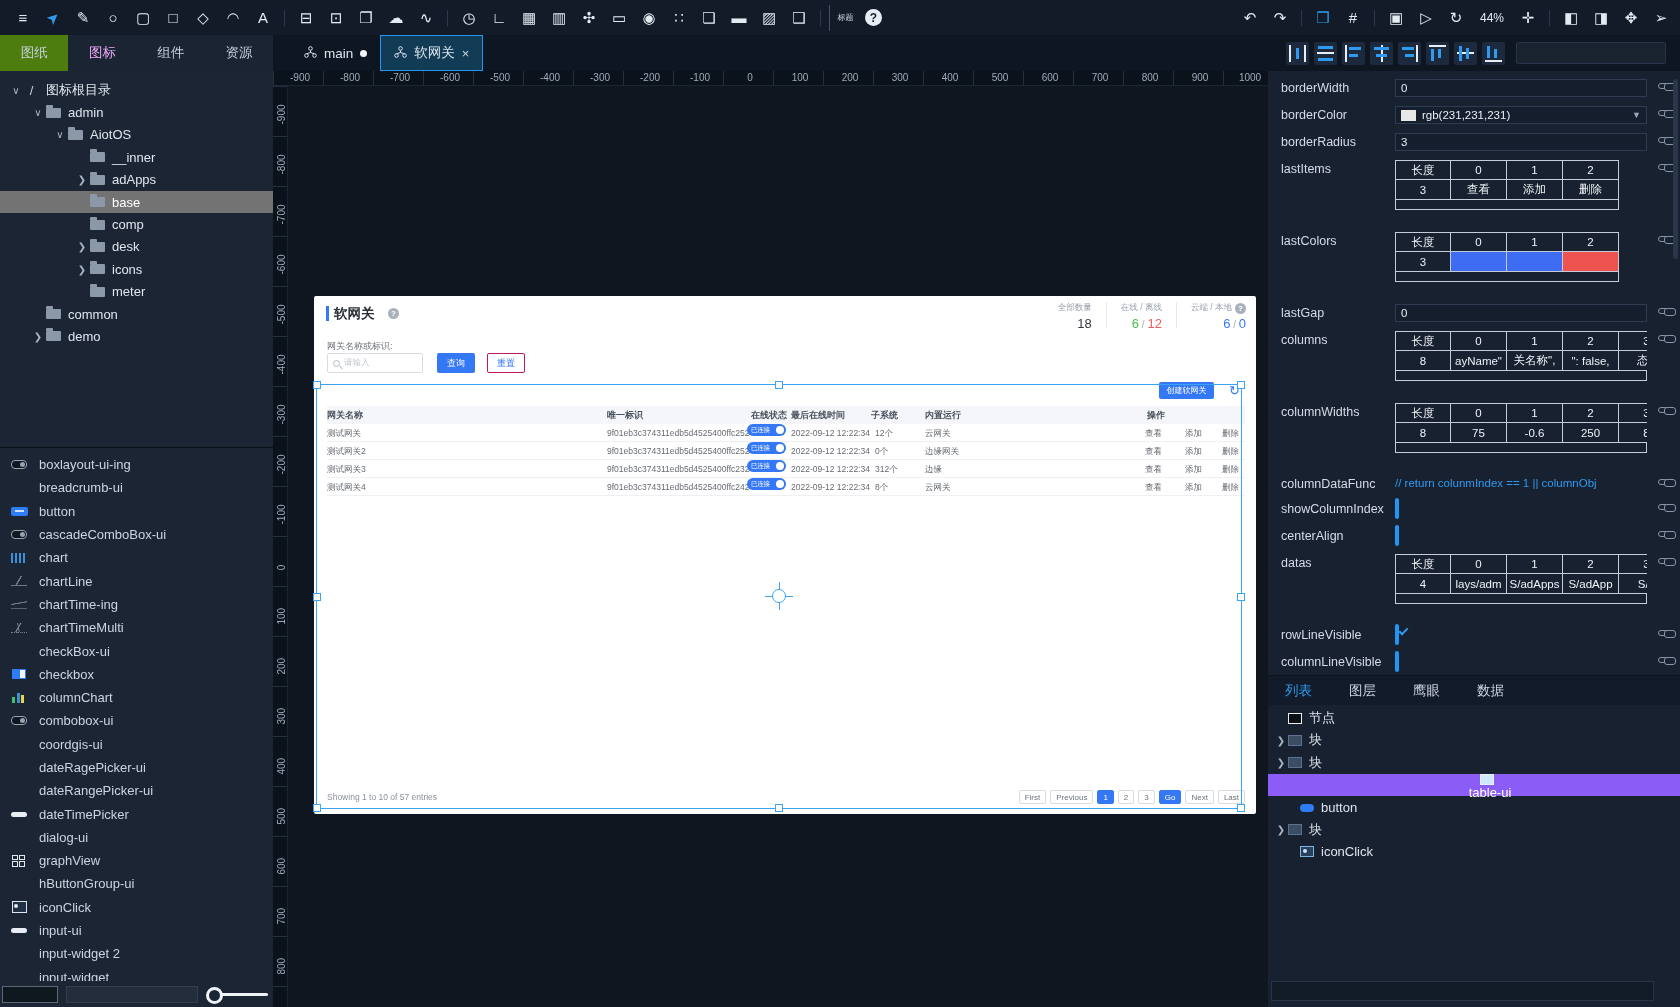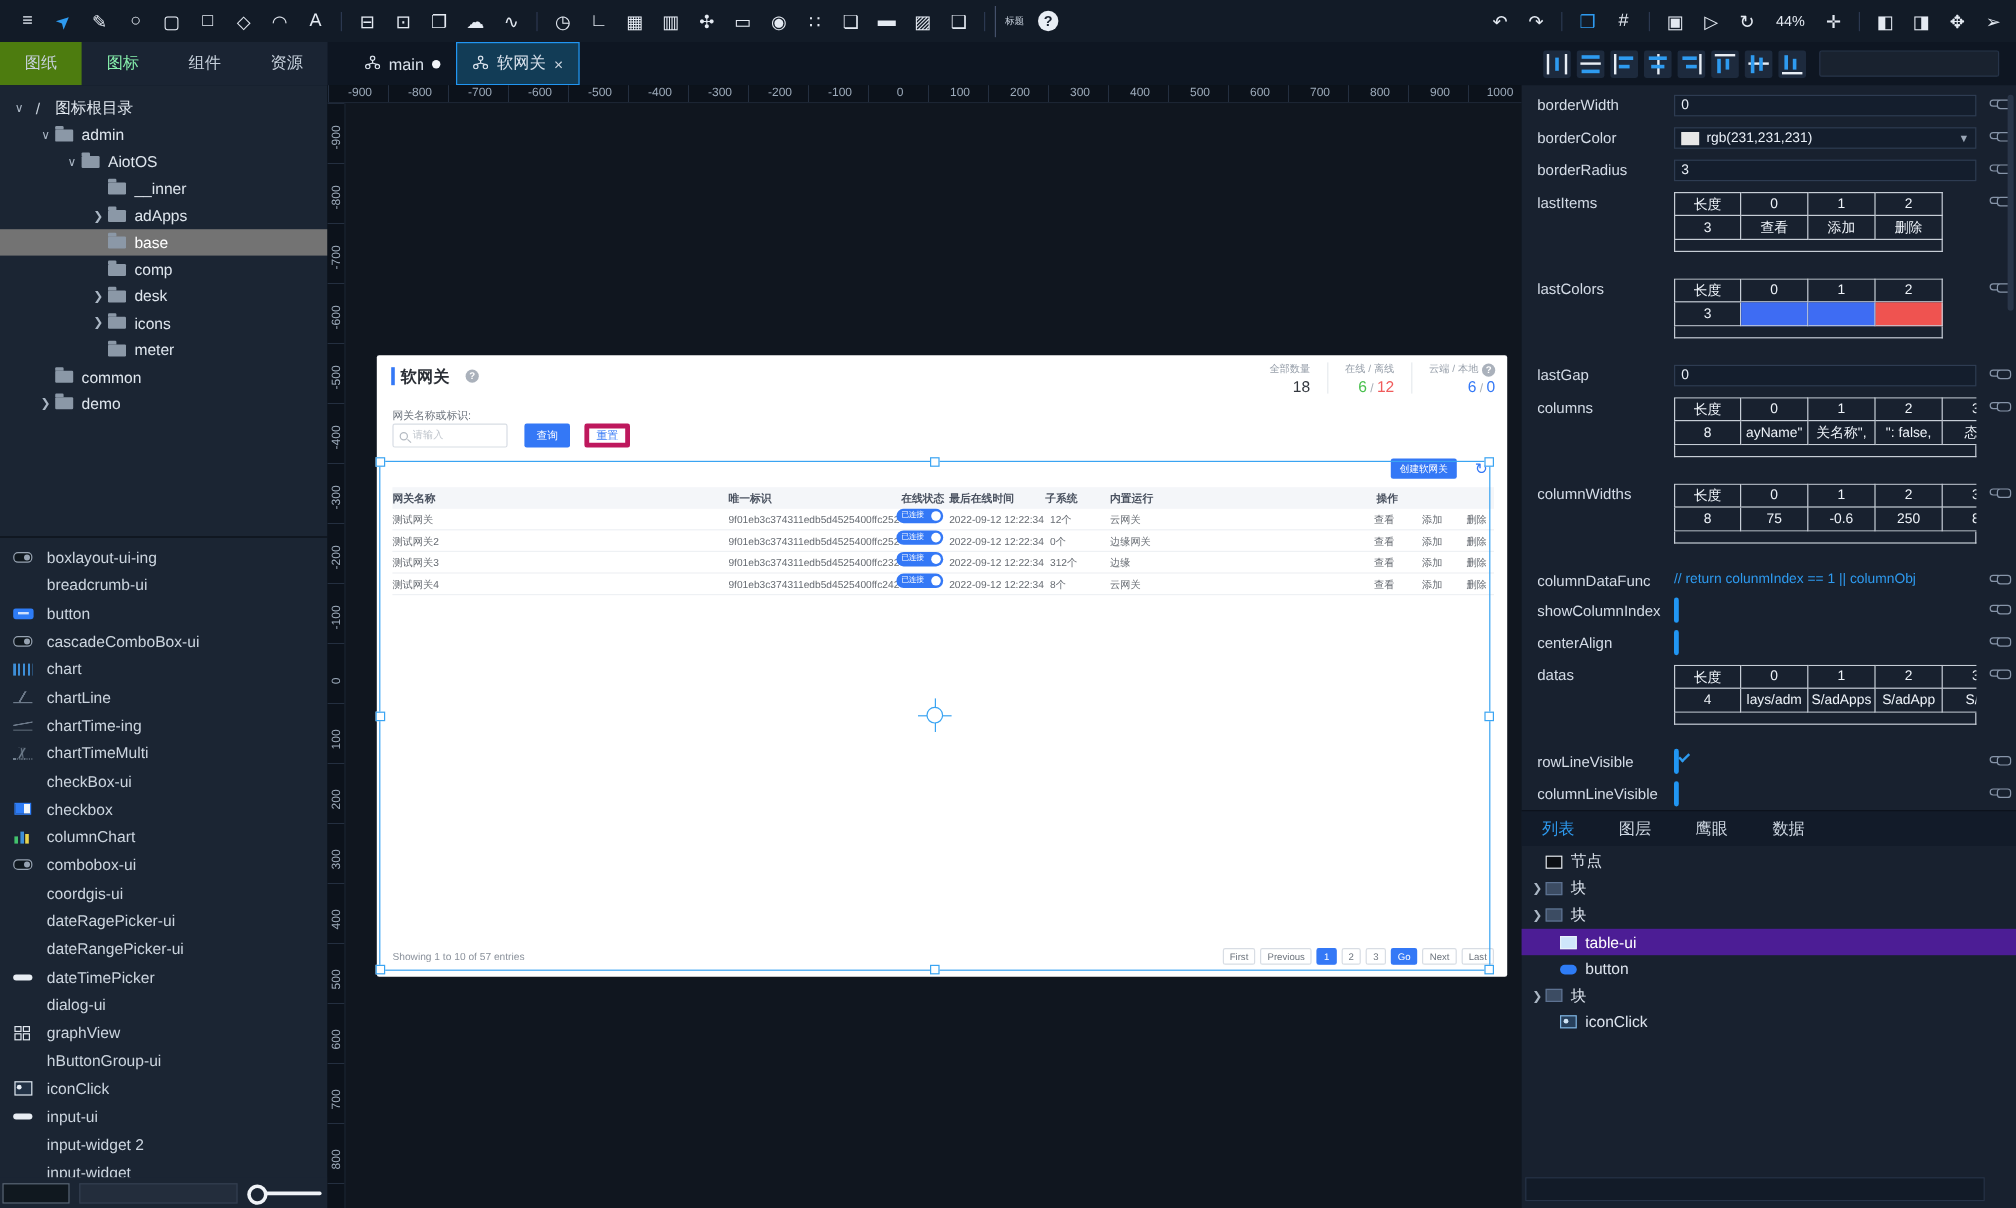--- a/index.html
+++ b/index.html
@@ -15,21 +15,21 @@
   .tbi.helpdisc{background:#e9eef5;color:#18212e;border-radius:50%;width:17px;height:17px;min-width:17px;font-weight:bold;font-size:12px;margin-left:8px;}
   .tdiv{width:1px;height:16px;background:#2b3850;margin:0 6px;}
   .topbar-right{margin-left:auto;display:flex;align-items:center;padding-right:4px;}
   .zoomlabel{font-size:12px;color:#e4eaf2;margin:0 9px;}
 
   
   .subbar{position:absolute;left:0;top:35px;right:0;height:36px;background:#0e1622;display:flex;align-items:stretch;}
   .ptabs{width:273px;display:flex;background:#1a2433;}
   .ptab{flex:1;display:flex;align-items:center;justify-content:center;font-size:13.5px;color:#c7d1dc;cursor:pointer;}
   .ptab.shade{background:#4d7c0f;}
-  .ptab.active{color:#86efac;}
+  .ptab.active{color:#f0abfc;}
   .dtabs{display:flex;align-items:stretch;margin-left:18px;}
   .dtab{display:flex;align-items:center;gap:7px;padding:0 13px;font-size:13.5px;color:#dbe3ed;cursor:pointer;}
   .dtab.active{background:#123c56;border:1px solid #2196f3;}
   .dot{width:7px;height:7px;border-radius:50%;background:#f2f5f9;}
   .xclose{font-size:13px;color:#cfd8e2;}
   .alignbar{margin-left:auto;display:flex;align-items:center;gap:5px;padding-right:6px;}
   .abtn{width:23px;height:23px;background:#1d2a3d;border-radius:2px;position:relative;cursor:pointer;}
   .abtn div{position:absolute;}
   .sb-input{width:150px;height:22px;background:#19222f;border:1px solid #273449;border-radius:2px;margin:0 8px 0 6px;}
 
@@ -73,21 +73,21 @@
   .statvalue{font-size:13px;color:#33383f;margin-top:19px;}
   .statsep{width:1px;height:26px;background:#e7eaee;}
   .green{color:#49c04d;}.red{color:#f05b5b;}.bluev{color:#3478f6;}.grayslash{color:#a7adb5;font-size:10px;}
   .gp-searchlabel{position:absolute;left:13px;top:44px;font-size:9px;color:#6d747d;}
   .gp-input{position:absolute;left:13px;top:57px;width:96px;height:20px;border:1px solid #d8dde4;border-radius:2px;display:flex;align-items:center;padding:0 5px;gap:4px;}
   .mag{width:7px;height:7px;border:1.2px solid #b4bac2;border-radius:50%;position:relative;flex:none;}
   .mag:after{content:"";position:absolute;width:4px;height:1.2px;background:#b4bac2;left:5px;top:6px;transform:rotate(42deg);}
   .gp-ph{font-size:8.5px;color:#c0c6cd;}
   .btn-primary{background:#3478f6;color:#fff;border-radius:2px;display:flex;align-items:center;justify-content:center;cursor:pointer;}
   .gp-query{position:absolute;left:123px;top:57px;width:38px;height:20px;font-size:9px;}
-  .gp-reset{position:absolute;left:173px;top:57px;width:38px;height:20px;border:4px solid #be185d;color:#3478f6;font-size:9px;border-radius:2px;display:flex;align-items:center;justify-content:center;cursor:pointer;}
+  .gp-reset{position:absolute;left:173px;top:57px;width:38px;height:20px;border:1px solid #be185d;color:#3478f6;font-size:9px;border-radius:2px;display:flex;align-items:center;justify-content:center;cursor:pointer;}
   .gp-create{position:absolute;left:845px;top:86px;width:55px;height:17px;font-size:8px;}
   .gp-refresh{position:absolute;left:915px;top:86px;font-size:13px;color:#3478f6;cursor:pointer;line-height:17px;}
   .wtable{position:absolute;left:13px;top:110px;width:918px;}
   .thead{position:relative;height:18px;background:#f4f6f9;}
   .thead span{position:absolute;top:0;line-height:18px;font-size:9px;font-weight:bold;color:#4a5260;}
   .trowd{position:relative;height:18px;border-bottom:1px solid #eef1f4;}
   .trowd span{position:absolute;top:0;line-height:18px;font-size:8.5px;color:#666b72;}
   .lnk{color:#3478f6;cursor:pointer;}
   .dng{color:#f25555;cursor:pointer;}
   .uidt{color:#8a929c;font-size:8px;}
@@ -127,21 +127,21 @@
   .pcode{color:#2e9bf0;font-size:11.5px;white-space:nowrap;overflow:hidden;width:252px;padding-top:2px;cursor:pointer;}
   .pcheck{width:14px;height:14px;border:2px solid #2196f3;border-radius:2px;position:relative;cursor:pointer;}
   .pcheck.checked:after{content:"";position:absolute;left:2px;top:2px;width:7px;height:3px;border-left:2px solid #2e9bf0;border-bottom:2px solid #2e9bf0;transform:rotate(-45deg);}
   .chain{position:absolute;right:12px;top:4px;width:10px;height:6px;border:1.4px solid #8795a9;border-radius:3px;cursor:pointer;}
   .chain:after{content:"";position:absolute;left:5px;top:-1.4px;width:10px;height:6px;border:1.4px solid #8795a9;border-radius:3px;background:#18212f;}
   .itabs{position:absolute;left:0;right:0;top:604px;height:30px;background:#121b29;display:flex;align-items:center;padding-left:17px;gap:37px;border-top:1px solid #0c121c;}
   .itab{font-size:13.5px;color:#ccd5e0;cursor:pointer;}
   .itab.active{color:#2e9bf0;}
   .layers{position:absolute;left:0;right:0;top:636px;}
   .lrow{height:22.3px;display:flex;align-items:center;font-size:13px;color:#dde4ee;cursor:pointer;}
-  .lrow.selected{background:#4c1d95;color:#fff;}
+  .lrow.selected{background:#8b5cf6;color:#fff;flex-direction:column;}
   .lchev{width:14px;text-align:center;font-size:10px;color:#aab6c4;flex:none;}
   .licon{width:14px;height:11px;margin-right:7px;flex:none;}
   .li-node{background:#0c0f14;border:1.5px solid #e8edf3;}
   .li-block{background:#3c4c63;border:1px solid #5d7291;}
   .li-table{background:linear-gradient(#fff 0 0) padding-box, #5aa8e8;border:1px solid #e8f2fb;background:#cfe6fb;}
   .li-btn{background:#2e7cf6;border-radius:4px;height:8px;margin-top:1px;}
   .li-img{background:#27405c;border:1px solid #7fb3e0;position:relative;}
   .li-img:after{content:"";position:absolute;left:2px;top:2px;width:4px;height:4px;border-radius:50%;background:#cfe3f5;}
   .rp-input{position:absolute;left:3px;right:26px;bottom:6px;height:20px;background:#121b28;border:1px solid #273347;}
   .rp-scroll{position:absolute;right:2px;top:8px;width:5px;height:180px;background:#2a3649;border-radius:3px;}

